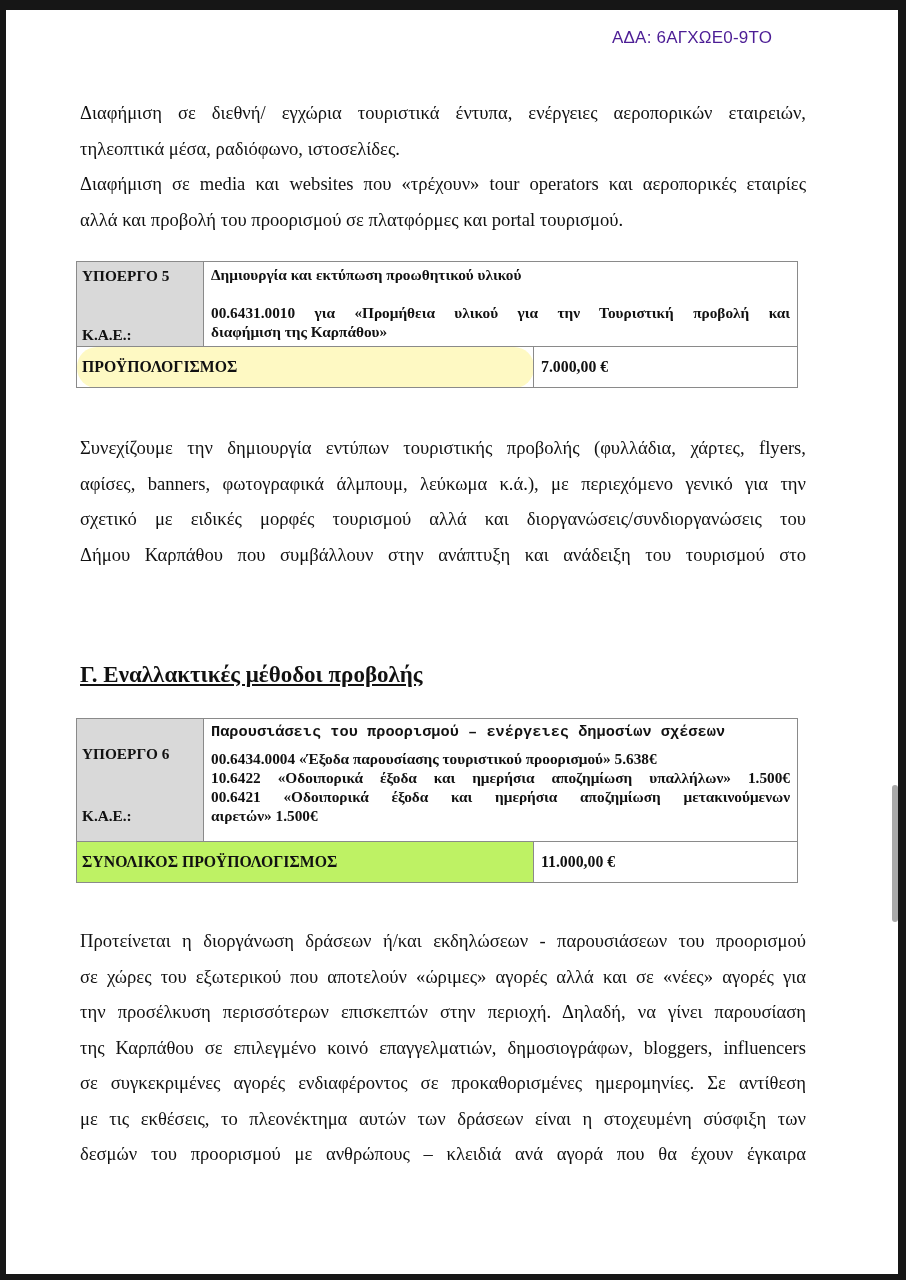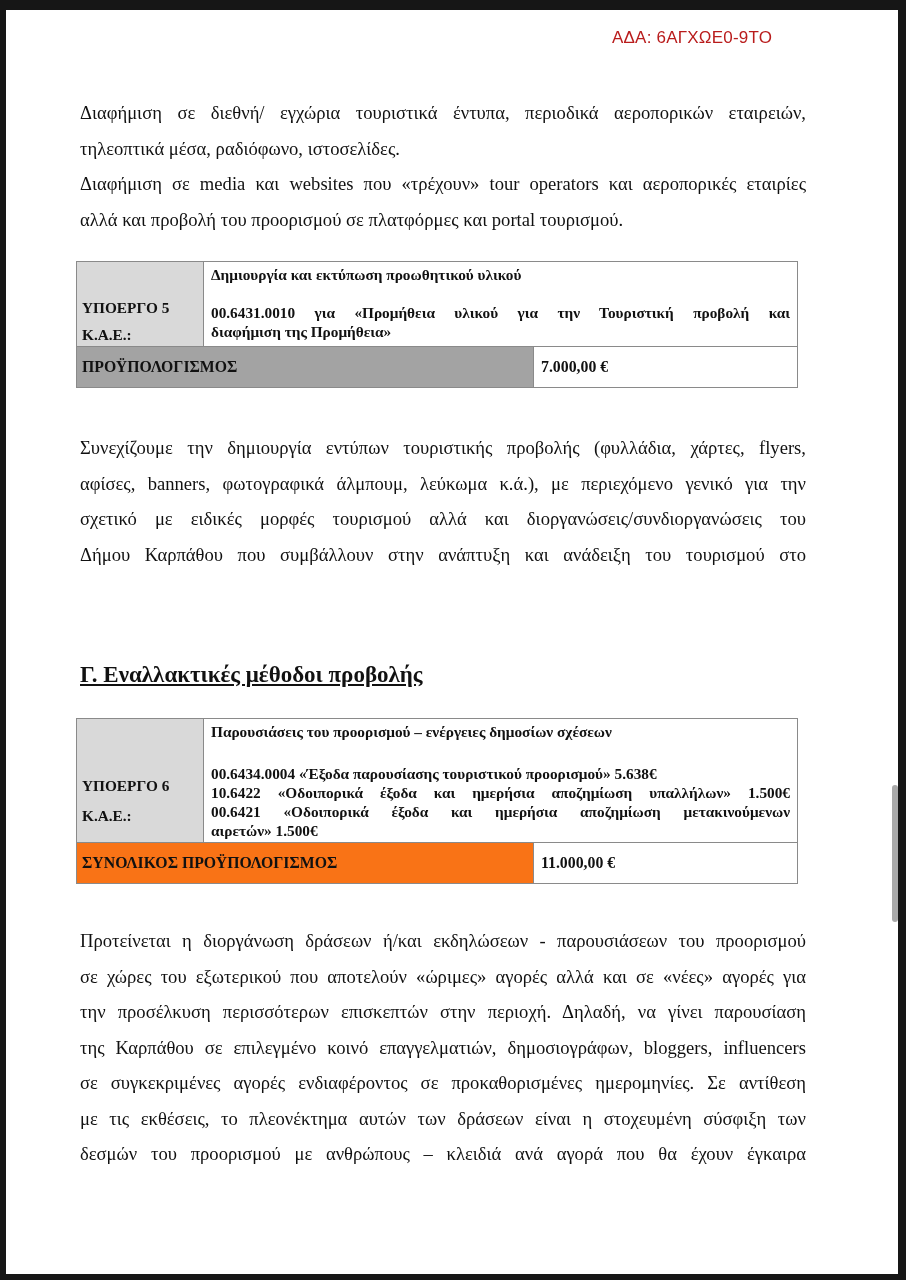--- a/index.html
+++ b/index.html
@@ -6,80 +6,80 @@
   body {
     width:906px; height:1280px; background:#161616; position:relative; overflow:hidden;
     font-family:"Liberation Serif", "DejaVu Serif", serif; color:#111;
   }
   .page {
     position:absolute; left:6px; top:10px; width:892px; height:1264px;
     background:#ffffff; overflow:hidden;
   }
   .ada {
     position:absolute; left:606px; top:18px;
-    font-family:"Liberation Sans", "DejaVu Sans", sans-serif; font-size:17px; color:#b91c1c; letter-spacing:0.2px;
+    font-family:"Liberation Sans", "DejaVu Sans", sans-serif; font-size:17px; color:#4c1d95; letter-spacing:0.2px;
   }
   .para {
     position:absolute; left:74px; width:726px; font-size:18.6px; line-height:35.5px;
     text-align:justify; margin:0;
   }
   .para .ln { display:block; text-align:justify; text-align-last:justify; white-space:nowrap; }
   .para .ln.last { text-align-last:left; }
   .heading {
     position:absolute; left:74px; top:652px; font-size:23px; font-weight:bold; text-decoration:underline; margin:0;
   }
   table.sub {
     position:absolute; left:70px; width:722px; border-collapse:collapse; font-weight:bold; font-size:15.3px;
   }
   table.sub td { border:1.5px solid #8a8a8a; vertical-align:top; padding:0; }
   td.label { width:126px; background:#d9d9d9; position:relative; }
-  td.label .top { position:absolute; left:5px;margin-top:32px; }
+  td.label .top { position:absolute; left:5px; }
   td.label .bot { position:absolute; left:5px; }
   td.content { padding:4px 7px 2px 7px !important; }
   .content .title { display:block; }
   .content .kae { display:block; text-align:justify; line-height:19px; }
   .content .kae .l { display:block; text-align:justify; text-align-last:justify; white-space:nowrap; }
   .content .kae .l.last { text-align-last:left; }
   td.budget-label, td.budget-value { height:40px; vertical-align:middle !important; padding-left:5px !important; font-size:15.8px; }
   td.budget-value { width:256px; padding-left:7px !important; }
   .scrollbar {
     position:absolute; left:886px; top:775px; width:6px; height:137px; background:#a9a9a9; border-radius:3px;
   }
 </style>
 </head>
 <body>
 
 <div class="page">
 
   <div class="ada">ΑΔΑ: 6ΑΓΧΩΕ0-9ΤΟ</div>
 
   <div class="para" style="top:85px;">
-    <span class="ln">Διαφήμιση σε διεθνή/ εγχώρια τουριστικά έντυπα, περιοδικά αεροπορικών εταιρειών,</span>
+    <span class="ln">Διαφήμιση σε διεθνή/ εγχώρια τουριστικά έντυπα, ενέργειες αεροπορικών εταιρειών,</span>
     <span class="ln last">τηλεοπτικά μέσα, ραδιόφωνο, ιστοσελίδες.</span>
     <span class="ln">Διαφήμιση σε media και websites που «τρέχουν» tour operators και αεροπορικές εταιρίες</span>
     <span class="ln last">αλλά και προβολή του προορισμού σε πλατφόρμες και portal τουρισμού.</span>
   </div>
 
   <table class="sub" style="top:251px;">
     <tbody>
         <tr>
       <td class="label" style="height:84px;">
         <span class="top" style="top:5px;">ΥΠΟΕΡΓΟ 5</span>
         <span class="bot" style="top:64px;">Κ.Α.Ε.:</span>
       </td>
       <td class="content" colspan="2">
         <span class="title" style="margin-bottom:19px;">Δημιουργία και εκτύπωση προωθητικού υλικού</span>
         <span class="kae">
           <span class="l">00.6431.0010 για «Προμήθεια υλικού για την Τουριστική προβολή και</span>
-          <span class="l last">διαφήμιση της Προμήθεια»</span>
+          <span class="l last">διαφήμιση της Καρπάθου»</span>
         </span>
       </td>
     </tr>
     <tr>
-      <td class="budget-label" colspan="2" style="background:#a3a3a3;">ΠΡΟΫΠΟΛΟΓΙΣΜΟΣ</td>
+      <td class="budget-label" colspan="2" style="background:#fef9c3;border-radius:20px;">ΠΡΟΫΠΟΛΟΓΙΣΜΟΣ</td>
       <td class="budget-value">7.000,00 €</td>
     </tr>
   </tbody>
     </table>
 
   <div class="para" style="top:420px;">
     <span class="ln">Συνεχίζουμε την δημιουργία εντύπων τουριστικής προβολής (φυλλάδια, χάρτες, flyers,</span>
     <span class="ln">αφίσες, banners, φωτογραφικά άλμπουμ, λεύκωμα κ.ά.), με περιεχόμενο γενικό για την</span>
     <span class="ln">σχετικό με ειδικές μορφές τουρισμού αλλά και διοργανώσεις/συνδιοργανώσεις του</span>
     <span class="ln">Δήμου Καρπάθου που συμβάλλουν στην ανάπτυξη και ανάδειξη του τουρισμού στο</span>
@@ -88,31 +88,31 @@
   <div class="heading">Γ. Εναλλακτικές μέθοδοι προβολής</div>
 
   <table class="sub" style="top:708px;">
     <tbody>
         <tr>
       <td class="label" style="height:122px;text-align:right;">
         <span class="top" style="top:26px;">ΥΠΟΕΡΓΟ 6</span>
         <span class="bot" style="top:88px;">Κ.Α.Ε.:</span>
       </td>
       <td class="content" colspan="2">
-        <span class="title" style="margin-bottom:23px;">Παρουσιάσεις του προορισμού – ενέργειες δημοσίων σχέσεων</span>
+        <span class="title" style="margin-bottom:8px;font-family:Liberation Mono, monospace;">Παρουσιάσεις του προορισμού – ενέργειες δημοσίων σχέσεων</span>
         <span class="kae">
           <span class="l last">00.6434.0004 «Έξοδα παρουσίασης τουριστικού προορισμού» 5.638€</span>
           <span class="l">10.6422 «Οδοιπορικά έξοδα και ημερήσια αποζημίωση υπαλλήλων» 1.500€</span>
           <span class="l">00.6421 «Οδοιπορικά έξοδα και ημερήσια αποζημίωση μετακινούμενων</span>
           <span class="l last">αιρετών» 1.500€</span>
         </span>
       </td>
     </tr>
     <tr>
-      <td class="budget-label" colspan="2" style="background:#f97316;">ΣΥΝΟΛΙΚΟΣ ΠΡΟΫΠΟΛΟΓΙΣΜΟΣ</td>
+      <td class="budget-label" colspan="2" style="background:#bef264;">ΣΥΝΟΛΙΚΟΣ ΠΡΟΫΠΟΛΟΓΙΣΜΟΣ</td>
       <td class="budget-value">11.000,00 €</td>
     </tr>
   </tbody>
     </table>
 
   <div class="para" style="top:913px;">
     <span class="ln">Προτείνεται η διοργάνωση δράσεων ή/και εκδηλώσεων - παρουσιάσεων του προορισμού</span>
     <span class="ln">σε χώρες του εξωτερικού που αποτελούν «ώριμες» αγορές αλλά και σε «νέες» αγορές για</span>
     <span class="ln">την προσέλκυση περισσότερων επισκεπτών στην περιοχή. Δηλαδή, να γίνει παρουσίαση</span>
     <span class="ln">της Καρπάθου σε επιλεγμένο κοινό επαγγελματιών, δημοσιογράφων, bloggers, influencers</span>

